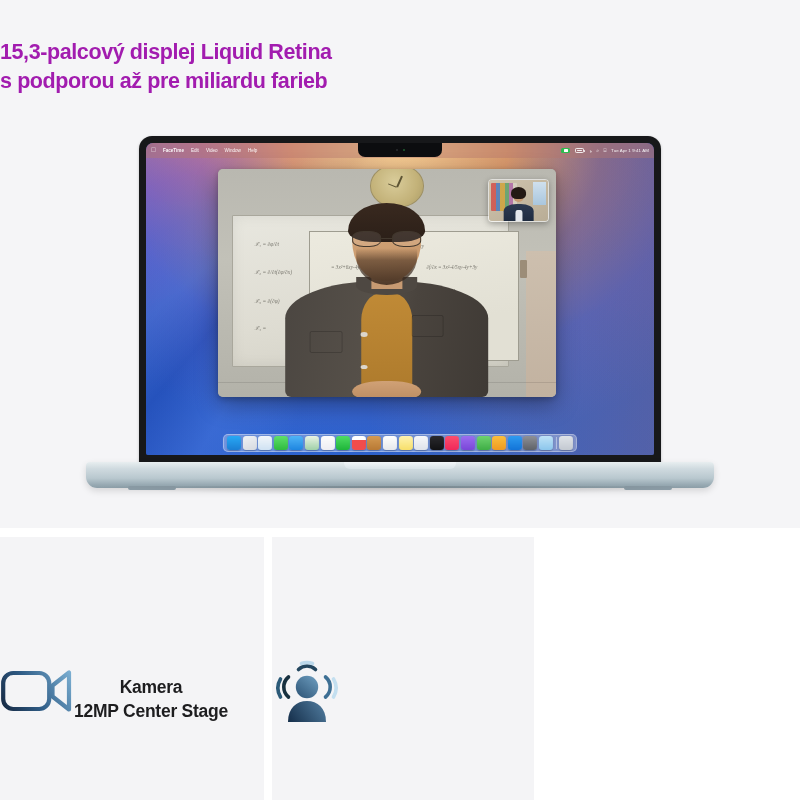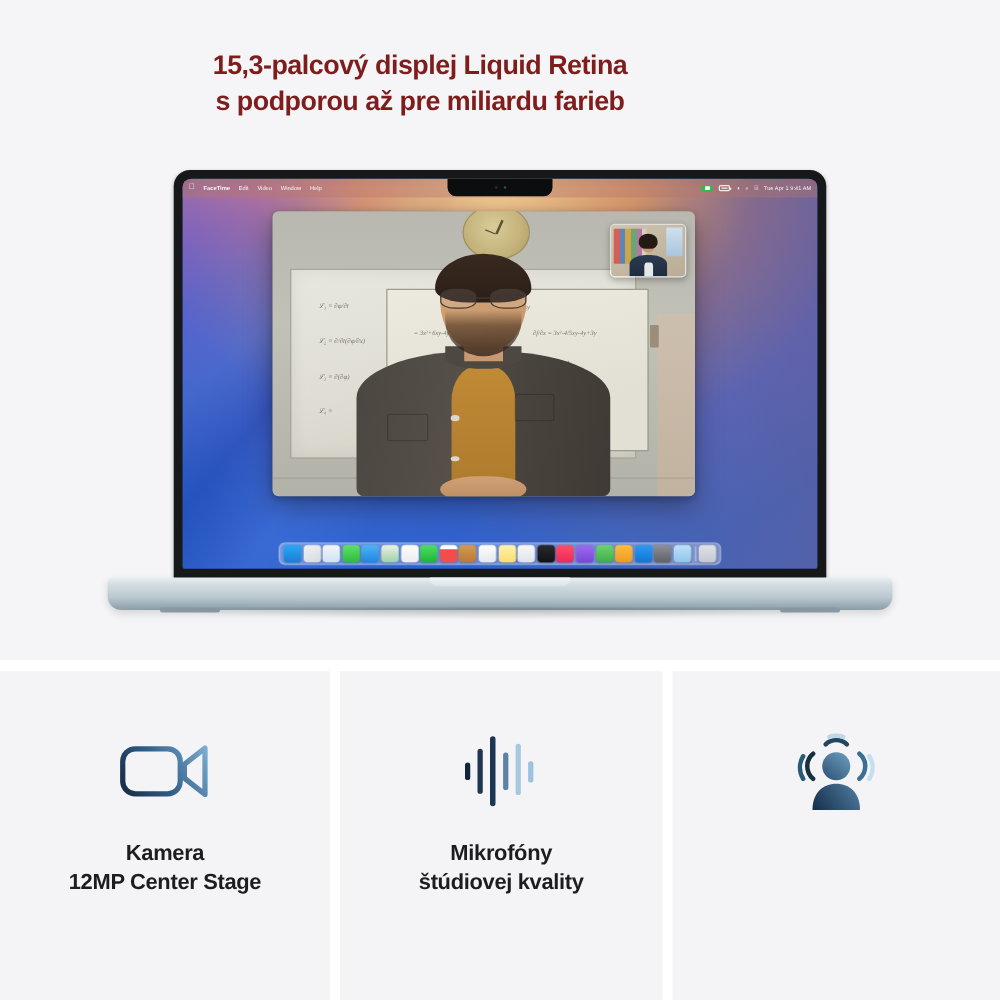--- a/index.html
+++ b/index.html
@@ -12,24 +12,24 @@
   #root { position: relative; width: 800px; height: 800px; background: #ffffff; }
 
   
   .hero {
     position: absolute; left: 0; top: 0; width: 800px; height: 528px;
     background: #f5f5f7;
     overflow: hidden;
   }
   .hero-heading {
     position: absolute; left: 0; top: 38px; width: 672px;
-    text-align: center;
+    text-align: left;
     font-size: 21.5px; font-weight: bold; line-height: 1.33;
     letter-spacing: -0.4px;
-    color: #7f1d1d;
+    color: #a21caf;
     white-space: pre-line;
   }
 
   
   .laptop { position: absolute; left: 86px; top: 136px; width: 628px; height: 364px; }
 
   .lid {
     position: absolute; left: 53px; top: 0; width: 522px; height: 332px;
     background: #17181a;
     border-radius: 13px 13px 4px 4px;
@@ -236,21 +236,21 @@
     background: radial-gradient(ellipse at 50% 0%, rgba(0,0,0,.16) 0%, rgba(0,0,0,0) 72%);
   }
 
   
   .cards {
     position:absolute; left:0; top:537px; width:800px; height:263px;
     display:flex; gap:8px;
   }
   .card {
     background:#f4f4f6;
-    display:flex; flex-direction:column; align-items:center;
+    display:flex; flex-direction:row; align-items:center;
     padding-top:44px;
   }
   .card.c1 { width:264px; }
   .card.c2 { width:258px; }
   .card.c3 { width:262px; }
   .card-icon { height:72px; display:flex; align-items:center; justify-content:center; }
   .card-label {
     margin-top:18px; text-align:center;
     font-size:17.5px; font-weight:bold; line-height:1.33;
     letter-spacing:-0.25px; color:#1d1d1f; white-space:pre-line;
@@ -402,34 +402,20 @@
             </linearGradient>
           </defs>
           <rect x="3.2" y="7" width="46" height="36" rx="10" stroke="url(#gCam)" stroke-width="4.2"></rect>
           <path d="M52.5 19.5 L69 6.5 V43.5 L52.5 30.5 Z" stroke="url(#gCam)" stroke-width="4.2" stroke-linejoin="round"></path>
         </svg>
       </div>
       <div class="card-label">Kamera
 12MP Center Stage</div>
     </div>
 
-    <div class="card c2">
-      <div class="card-icon">
-        <svg width="62" height="62" viewBox="0 0 62 62" aria-hidden="true">
-          <rect x="2" y="24" width="4.2" height="14" rx="2.1" fill="#12243a"></rect>
-          <rect x="12" y="13" width="4.2" height="36" rx="2.1" fill="#1d3550"></rect>
-          <rect x="22" y="3" width="4.4" height="56" rx="2.2" fill="#1b3552"></rect>
-          <rect x="32.5" y="16" width="4.2" height="30" rx="2.1" fill="#5d82a4"></rect>
-          <rect x="42.5" y="9" width="4.2" height="41" rx="2.1" fill="#a7c9e0"></rect>
-          <rect x="52.5" y="23" width="4.2" height="17" rx="2.1" fill="#9cc2dd"></rect>
-        </svg>
-      </div>
-      <div class="card-label">Mikrofóny
-štúdiovej kvality</div>
-    </div>
 
     <div class="card c3">
       <div class="card-icon">
         <svg width="70" height="66" viewBox="0 0 70 66" fill="none" aria-hidden="true">
           <defs>
             <linearGradient id="gBody" x1="16" y1="62" x2="56" y2="34" gradientUnits="userSpaceOnUse">
               <stop offset="0" stop-color="#16304c"></stop>
               <stop offset="1" stop-color="#5d8cb0"></stop>
             </linearGradient>
             <linearGradient id="gHead" x1="26" y1="42" x2="46" y2="18" gradientUnits="userSpaceOnUse">

